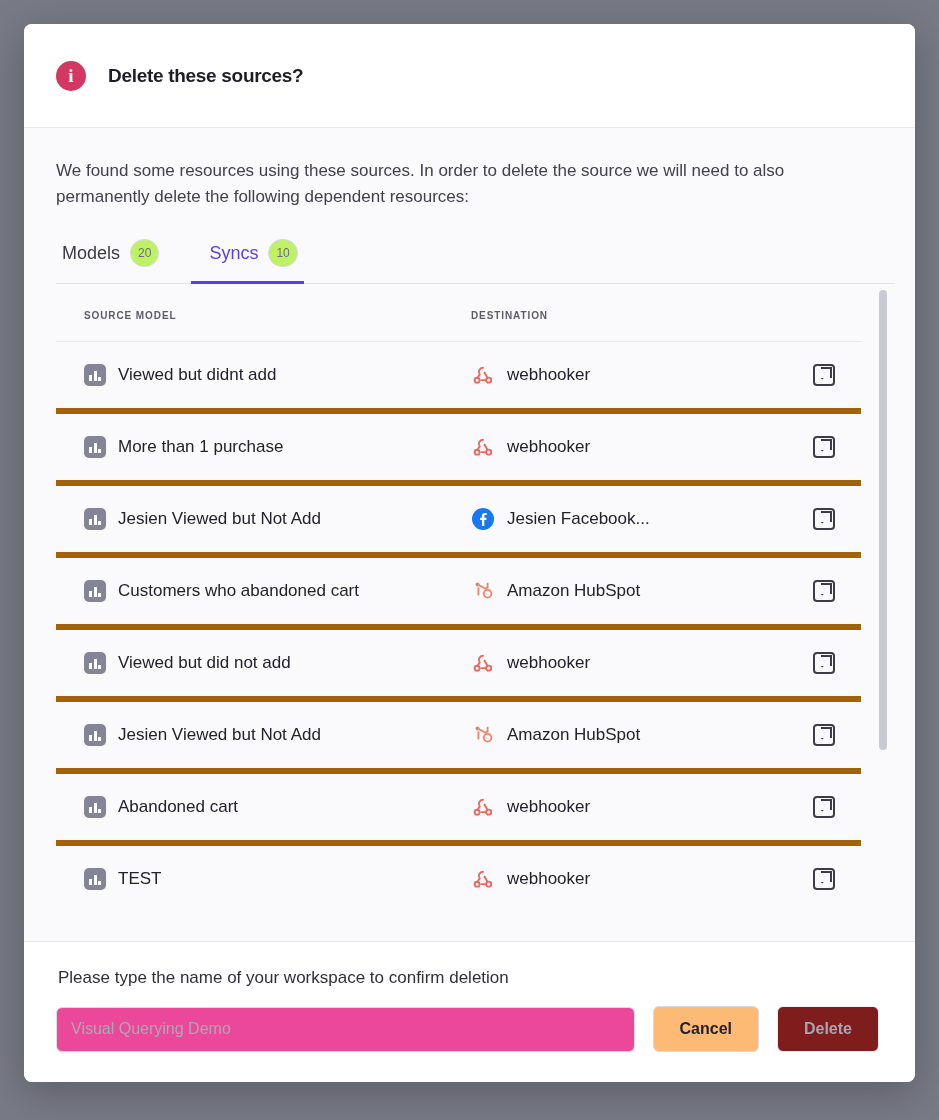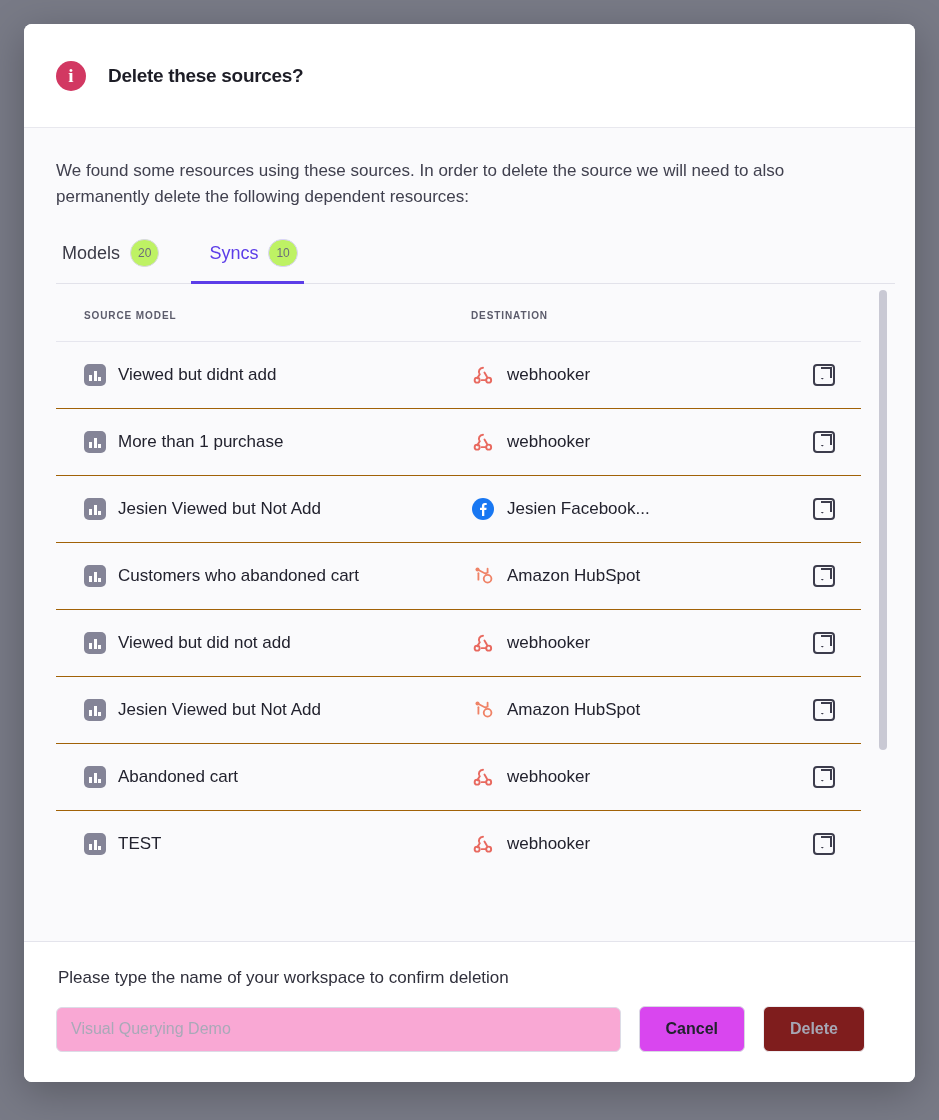--- a/index.html
+++ b/index.html
@@ -137,21 +137,21 @@
     letter-spacing: 0.9px;
     color: #5b5b6b;
     font-weight: bold;
     padding: 26px 0 20px 0;
     border-bottom: 1px solid #e6e6ee;
   }
   table.rows th.col-source { padding-left: 28px; }
   table.rows th.col-dest { padding-left: 10px; }
   table.rows td {
     padding: 21px 0;
-    border-bottom: 1px solid #a16207;
+    border-bottom: 6px solid #a16207;
     vertical-align: middle;
   }
   table.rows tr:last-child td { border-bottom: none; }
   .cell-inner {
     display: flex;
     align-items: center;
     gap: 12px;
     font-size: 17px;
     color: #22222e;
   }
@@ -233,56 +233,56 @@
     left: 0; right: 0; bottom: 0;
     height: 26px;
     background: linear-gradient(to bottom, rgba(250,250,252,0), rgba(250,250,252,1));
     pointer-events: none;
   }
   
   .modal-footer {
     flex: 0 0 auto;
     background: #ffffff;
     border-top: 1px solid #e4e4ec;
-    padding: 26px 50px 30px 32px;
+    padding: 26px 36px 30px 32px;
   }
   .confirm-label {
     font-size: 17px;
     color: #30303c;
     margin: 0 0 18px 2px;
   }
   .footer-row {
     display: flex;
     align-items: center;
     gap: 18px;
   }
   .confirm-input {
     flex: 1 1 auto;
     height: 45px;
     border: 1px solid #dcdce6;
     border-radius: 6px;
     padding: 0 14px;
     font-size: 16px;
     color: #2a2a36;
-    background: #f9a8d4;
+    background: #ec4899;
     outline: none;
     font-family: "Liberation Sans", sans-serif;
   }
   .confirm-input::placeholder { color: #a9a9b8; }
   .btn {
     height: 46px;
     border-radius: 6px;
     font-size: 16px;
     font-weight: bold;
     padding: 0 26px;
     cursor: pointer;
     font-family: "Liberation Sans", sans-serif;
   }
   .btn-cancel {
-    background: #d946ef;
+    background: #fdba74;
     border: 1px solid #d8d8e2;
     color: #22222e;
   }
   .btn-delete {
     background: #7f1d1d;
     border: 1px solid #eeeef2;
     color: #a6a6b4;
     cursor: default;
   }
 </style>

